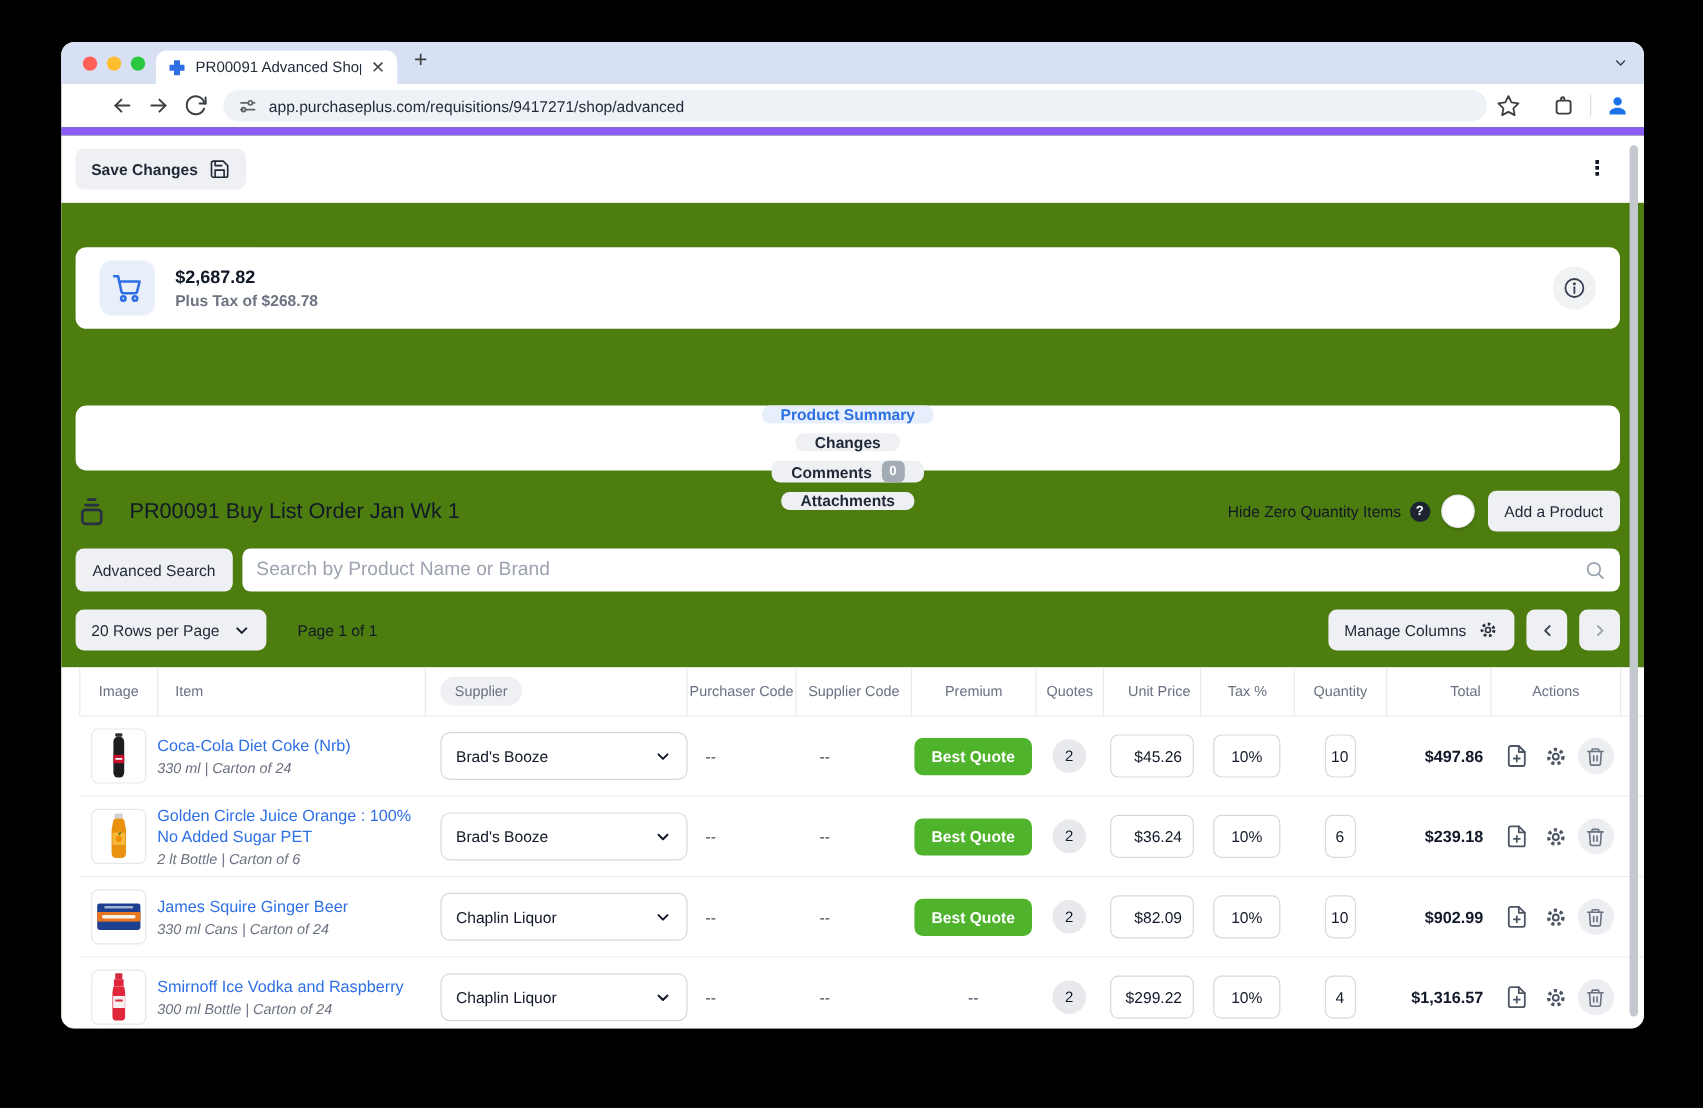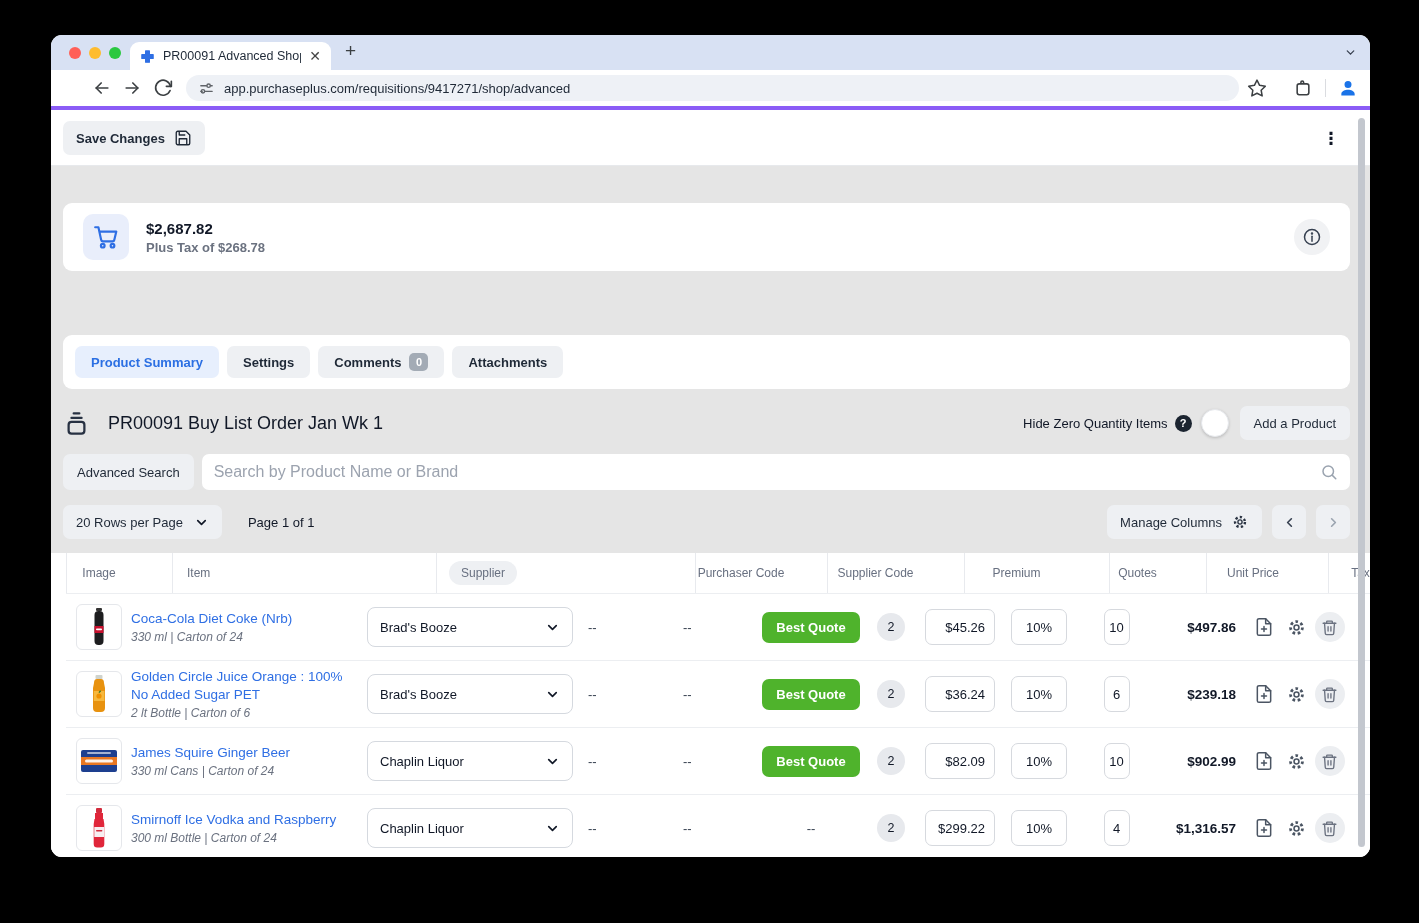--- a/index.html
+++ b/index.html
@@ -21,21 +21,21 @@
   .newtab { position:absolute; left:294px; top:5px; font-size:19px; color:#3c4043; }
   .strip-chev { position:absolute; right:13px; top:11px; color:#394150; }
   .urlrow { position:relative; height:36px; background:#fff;margin-left:29px; }
   .nav-ic { position:absolute; top:8px; width:20px; height:20px; color:#3c4043; }
   .urlpill { position:absolute; left:106px; top:5px; width:1053px; height:26px; background:#eef1f6;
              border-radius:13px; display:flex; align-items:center; gap:9px; padding:0 12px; }
   .urltext { font-size:13px; color:#1f2937; }
   .chrome-divider { position:absolute; left:1245px; top:9px; width:1px; height:18px; background:#dadce0; }
 
   
-  .app { position:absolute; top:71px; left:0; right:0; bottom:0; background:#e5e5e5; border-top:4px solid #8b5cf6; }
+  .app { position:absolute; top:71px; left:0; right:0; bottom:0; background:#4d7c0f; border-top:7px solid #8b5cf6; }
   .saverow { position:absolute; top:0; left:0; right:0; height:56px; background:#fff; border-bottom:1px solid #e7e9ec; }
   .btn { display:inline-flex; align-items:center; justify-content:center; gap:9px; background:#eef0f3;
          border-radius:7px; font-size:13px; font-weight:600; color:#1f2937; border:none; cursor:pointer; }
   .save-btn { position:absolute; left:12px; top:11px; height:34px; padding:0 13px; }
   .kebab { position:absolute; right:26px; top:15px; width:26px; height:26px; display:flex; align-items:center;
            justify-content:center; font-size:17px; font-weight:bold; color:#111827; letter-spacing:0; }
 
   .card { position:absolute; left:12px; width:1287px; background:#fff; border-radius:9px; }
   .cart-card { top:93px; height:68px; display:flex; align-items:center; padding:0 20px; }
   .cart-iconbox { width:46px; height:46px; background:#e9eefb; border-radius:10px; display:flex;
@@ -43,21 +43,21 @@
   .cart-total { font-size:15px; font-weight:bold; color:#111827; }
   .cart-tax { font-size:13px; color:#6b7280; margin-top:3px;font-weight:bold; }
   .info-btn { margin-left:auto; width:36px; height:36px; border-radius:50%; background:#f1f2f4;
               display:flex; align-items:center; justify-content:center; }
 
   .approval-card { top:171px; height:42px; display:flex; align-items:center; padding:0 13px; }
   .approval-label { font-size:13px; color:#111827; }
   .submit-btn { margin-left:auto; height:28px; padding:0 14px; background:#2b6fe3; color:#fff;
                 font-size:12.5px; font-weight:600; border:none; border-radius:6px; display:flex; align-items:center; }
 
-  .tabs-card { top:225px; height:54px; display:flex; align-items:center; gap:8px; padding:0 12px; }
+  .tabs-card { top:225px; height:54px; display:flex; align-items:center; gap:8px; padding:0 12px;flex-direction:column; }
   .ptab { height:32px; padding:0 16px; border-radius:7px; background:#eef0f3; font-size:13px; font-weight:600;
           color:#1f2937; display:flex; align-items:center; gap:8px; }
   .ptab.active { background:#e7effd; color:#2b6fe3; }
   .tab-badge { background:#a3abb5; color:#fff; font-size:11px; font-weight:bold; border-radius:5px;
                min-width:19px; height:18px; display:flex; align-items:center; justify-content:center; padding:0 4px; }
 
   .section-row { position:absolute; top:295px; left:12px; right:20px; height:36px; display:flex; align-items:center; }
   .section-title { font-size:18px; color:#111827; margin-left:18px; }
   .hide-zero { margin-left:auto; font-size:13px; color:#111827; display:flex; align-items:center; gap:7px; }
   .q-circle { width:17px; height:17px; border-radius:50%; background:#1b2430; color:#fff; font-size:11px;
@@ -76,21 +76,21 @@
   .pager-row { position:absolute; top:395px; left:12px; right:20px; height:34px; display:flex; align-items:center; }
   .rows-btn { height:34px; padding:0 13px; gap:11px; font-weight:400; }
   .page-status { font-size:13px; margin-left:26px; }
   .managecols-btn { height:34px; padding:0 13px; gap:9px; margin-left:auto; font-weight:400; }
   .nav-sq { width:34px; height:34px; border-radius:7px; background:#eef0f3; display:flex; align-items:center;
             justify-content:center; margin-left:10px; }
 
   
   .table { position:absolute; top:443px; left:0; right:0; bottom:0; background:#fff; padding-left:15px; }
   .thead, .tr { display:grid; grid-template-columns:65px 223px 218px 91px 96px 104px 56px 81px 78px 77px 87px 109px; }
-  .thead { height:40px;gap:41px; }
+  .thead { height:40px; }
   .th { display:flex; align-items:center; font-size:12px; color:#687081; border-left:1px solid #e8eaee;
         justify-content:center; }
   .th:last-child { border-right:1px solid #e8eaee; }
   .th.left { justify-content:flex-start; padding-left:14px; }
   .th.right { justify-content:flex-end; padding-right:8px; }
   .th-pill { background:#eef0f3; border-radius:999px; padding:5px 12px; margin-left:12px; }
   .th.supplier { justify-content:flex-start; }
   .tr { height:67px; border-top:1px solid #eceef1; align-items:center; }
   .td { font-size:13px; color:#374151; }
   .td.c { display:flex; justify-content:center; }
@@ -239,21 +239,21 @@
               <circle cx="12" cy="12" r="9"></circle>
               <path d="M12 11.2V17"></path>
               <circle cx="12" cy="7.8" r="0.6" fill="#374151"></circle>
             </svg>
         </div>
       </div>
 
 
       <div class="card tabs-card">
         <div class="ptab active">Product Summary</div>
-        <div class="ptab">Settings</div>
+        <div class="ptab">Changes</div>
         <div class="ptab">
           <span>Comments</span>
           <span class="tab-badge">0</span>
         </div>
         <div class="ptab">Attachments</div>
       </div>
 
       <div class="section-row">
         <span>
           <svg width="27" height="27" viewBox="0 0 24 24" fill="none" stroke="#273142" stroke-width="2" stroke-linecap="round" stroke-linejoin="round">

